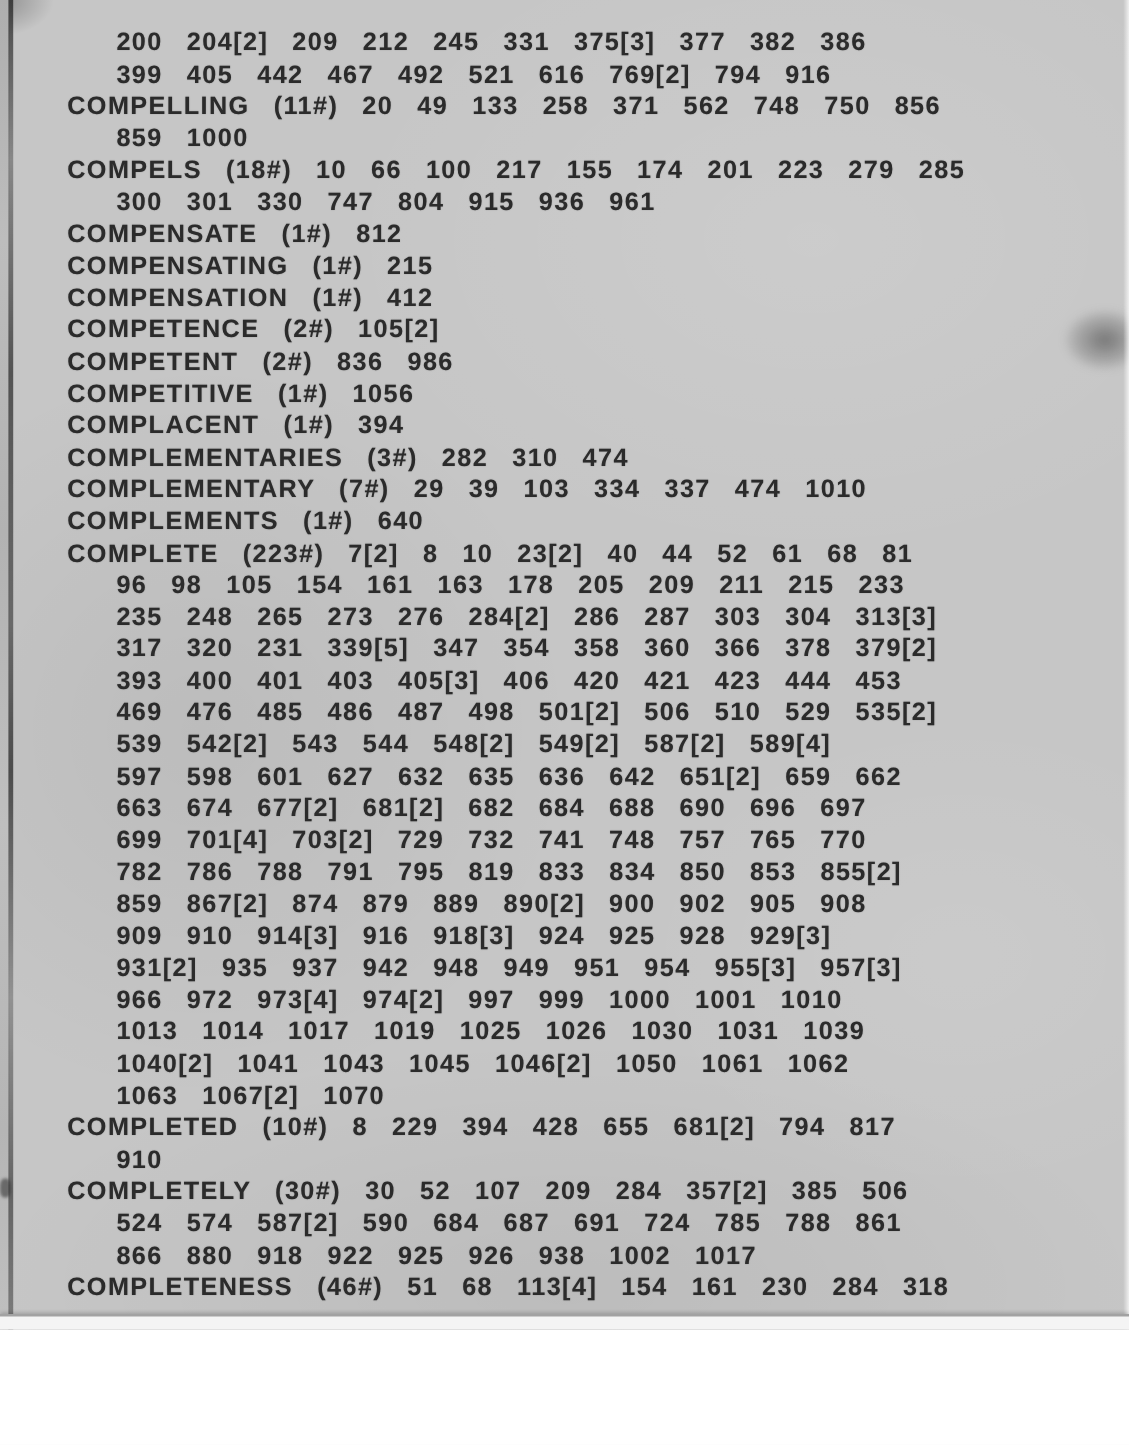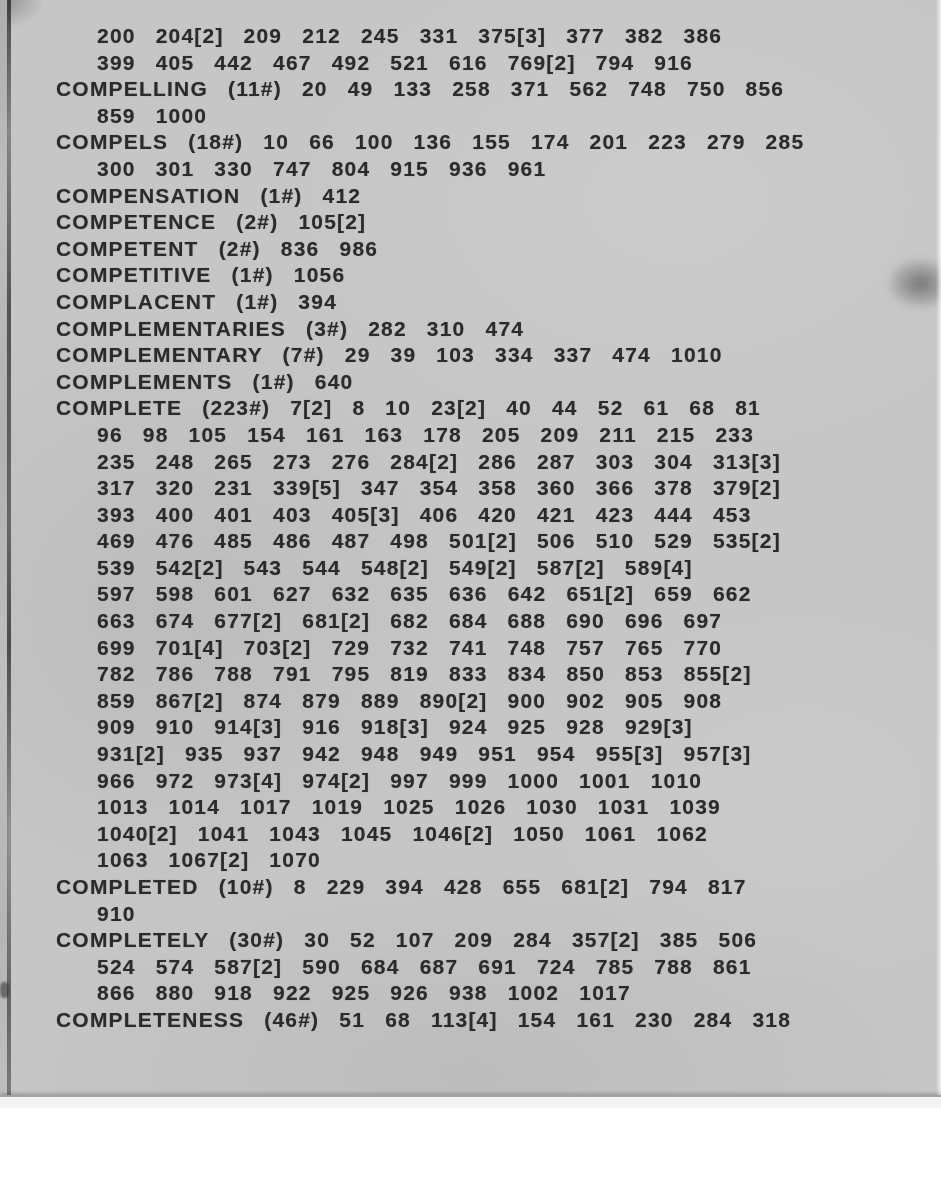--- a/index.html
+++ b/index.html
@@ -130,22 +130,24 @@
   <div class="edge-mark-a"></div>
   <div class="edge-mark-b"></div>
   <div class="smudge-right"></div>
   <div class="edge-right-sliver"></div>
 
   <div class="page-text">
       <div class="line indent">200 204[2] 209 212 245 331 375[3] 377 382 386</div>
       <div class="line indent">399 405 442 467 492 521 616 769[2] 794 916</div>
       <div class="line">COMPELLING (11#) 20 49 133 258 371 562 748 750 856</div>
       <div class="line indent">859 1000</div>
-      <div class="line">COMPELS (18#) 10 66 100 136 155 174 201 223 279 285</div>
+      <div class="line">COMPELS (18#) 10 66 100 217 155 174 201 223 279 285</div>
       <div class="line indent">300 301 330 747 804 915 936 961</div>
+      <div class="line">COMPENSATE (1#) 812</div>
+      <div class="line">COMPENSATING (1#) 215</div>
       <div class="line">COMPENSATION (1#) 412</div>
       <div class="line">COMPETENCE (2#) 105[2]</div>
       <div class="line">COMPETENT (2#) 836 986</div>
       <div class="line">COMPETITIVE (1#) 1056</div>
       <div class="line">COMPLACENT (1#) 394</div>
       <div class="line">COMPLEMENTARIES (3#) 282 310 474</div>
       <div class="line">COMPLEMENTARY (7#) 29 39 103 334 337 474 1010</div>
       <div class="line">COMPLEMENTS (1#) 640</div>
       <div class="line">COMPLETE (223#) 7[2] 8 10 23[2] 40 44 52 61 68 81</div>
       <div class="line indent">96 98 105 154 161 163 178 205 209 211 215 233</div>

